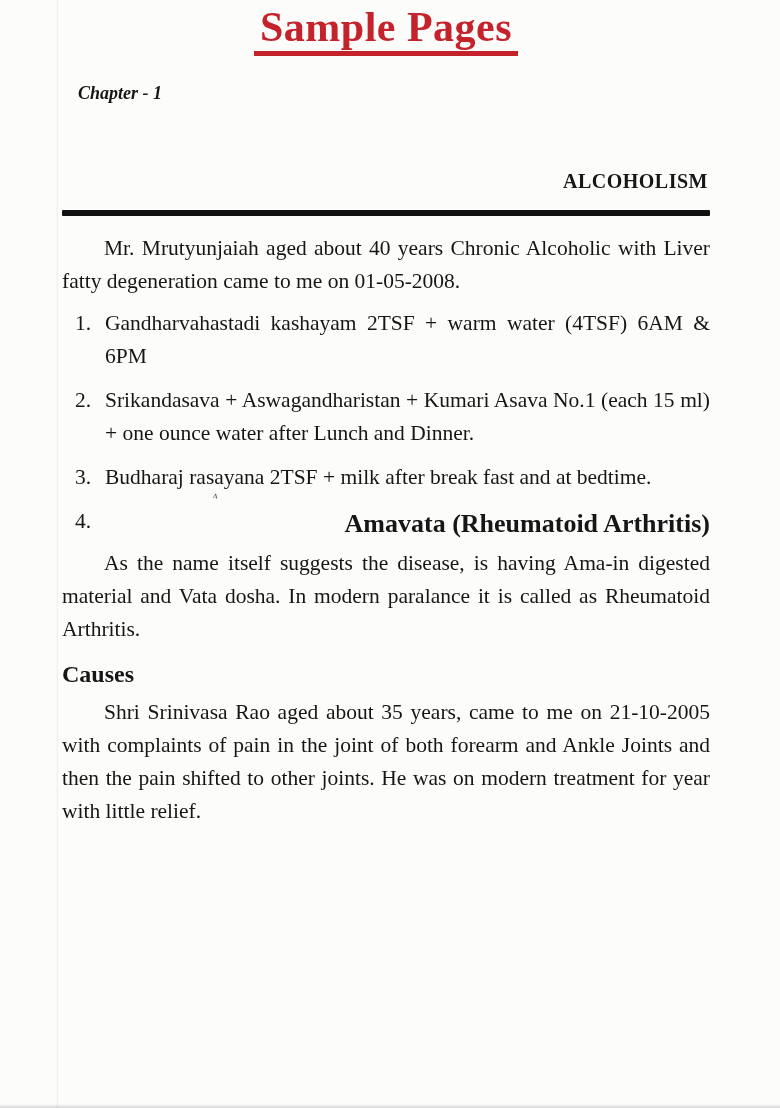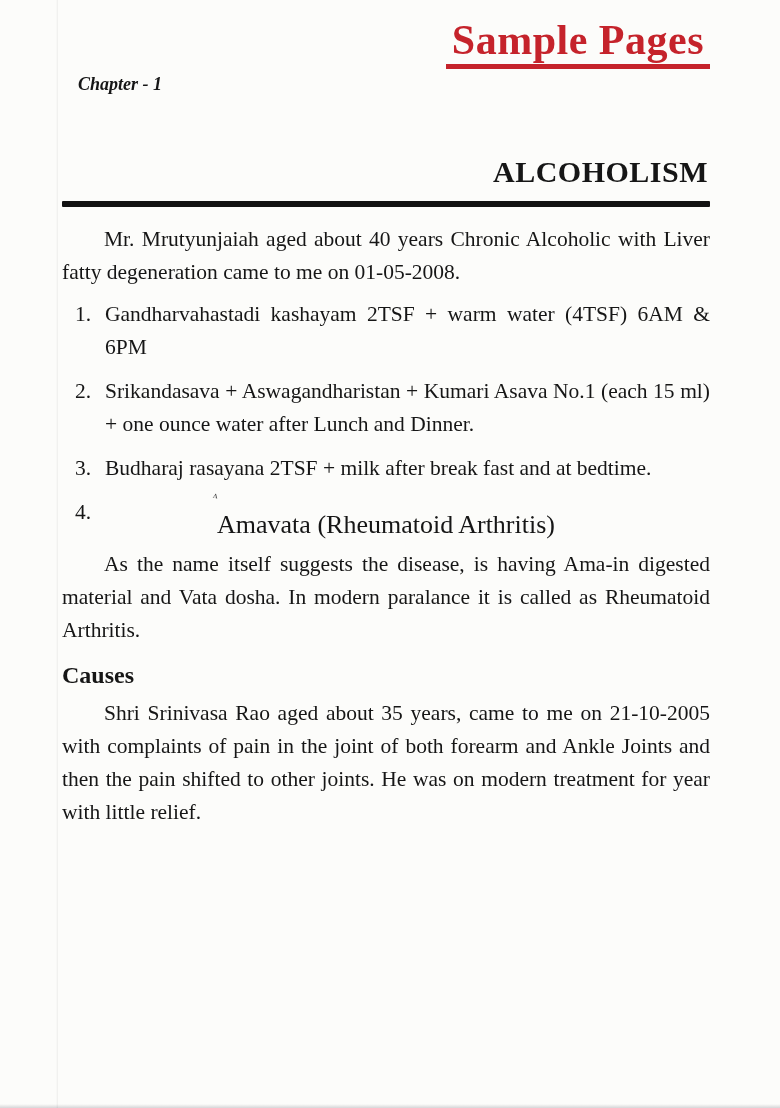--- a/index.html
+++ b/index.html
@@ -25,42 +25,43 @@
     height: 4px;
     background: linear-gradient(to top, rgba(40,40,60,0.18), rgba(0,0,0,0));
   }
   .page {
     position: absolute;
     left: 62px;
     width: 648px;
     top: 0;
   }
   .banner-wrap {
-    text-align: right;
-    padding-top: 17px;
+    text-align: center;
+    padding-top: 4px;
+    margin-bottom: 22px;
   }
   .banner {
     display: inline-block;
     font-size: 42px;
     font-weight: bold;
     letter-spacing: 0.5px;
     line-height: 46px;
     border-bottom: 5px solid;
     padding: 0 6px 1px 6px;
   }
   .chapter {
     font-size: 18px;
     font-weight: bold;
     font-style: italic;
     line-height: 30px;
     margin: 0 0 0 16px;
   }
   .main-heading {
     text-align: right;
-    font-size: 30px;
+    font-size: 20px;
     font-weight: bold;
     letter-spacing: 0.5px;
     line-height: 34px;
     margin-top: 56px;
     padding-right: 2px;
   }
   .rule {
     height: 6px;
     background: #121212;
     margin-top: 12px;
@@ -82,25 +83,25 @@
     font-size: 21.5px;
     line-height: 33px;
     text-align: justify;
   }
   .t-num {
     position: absolute;
     left: 13px;
     top: 0;
   }
   .sub-heading {
-    text-align: center;
+    text-align: right;
     font-size: 26px;
-    font-weight: normal;
+    font-weight: bold;
     line-height: 32px;
-    margin: 24px 0 7px 0;
+    margin: 14px 0 7px 0;
   }
   .causes-heading {
     font-size: 24px;
     font-weight: bold;
     line-height: 28px;
     margin: 14px 0 8px 0;
   }
   .artifact {
     position: absolute;
     left: 213px;

